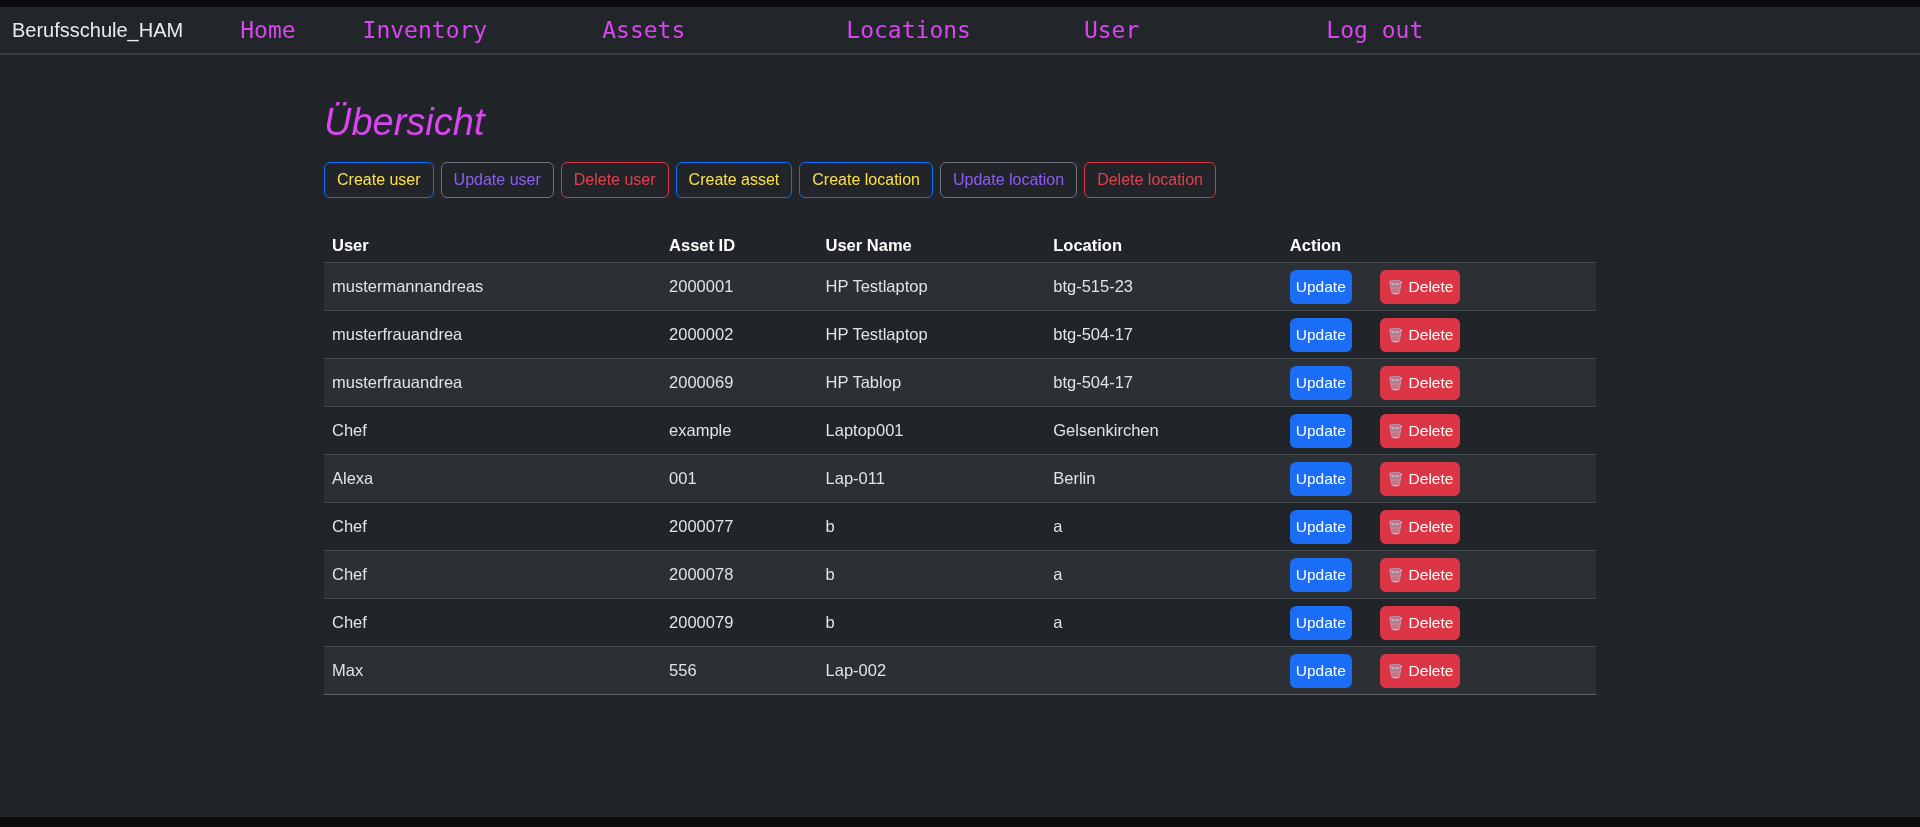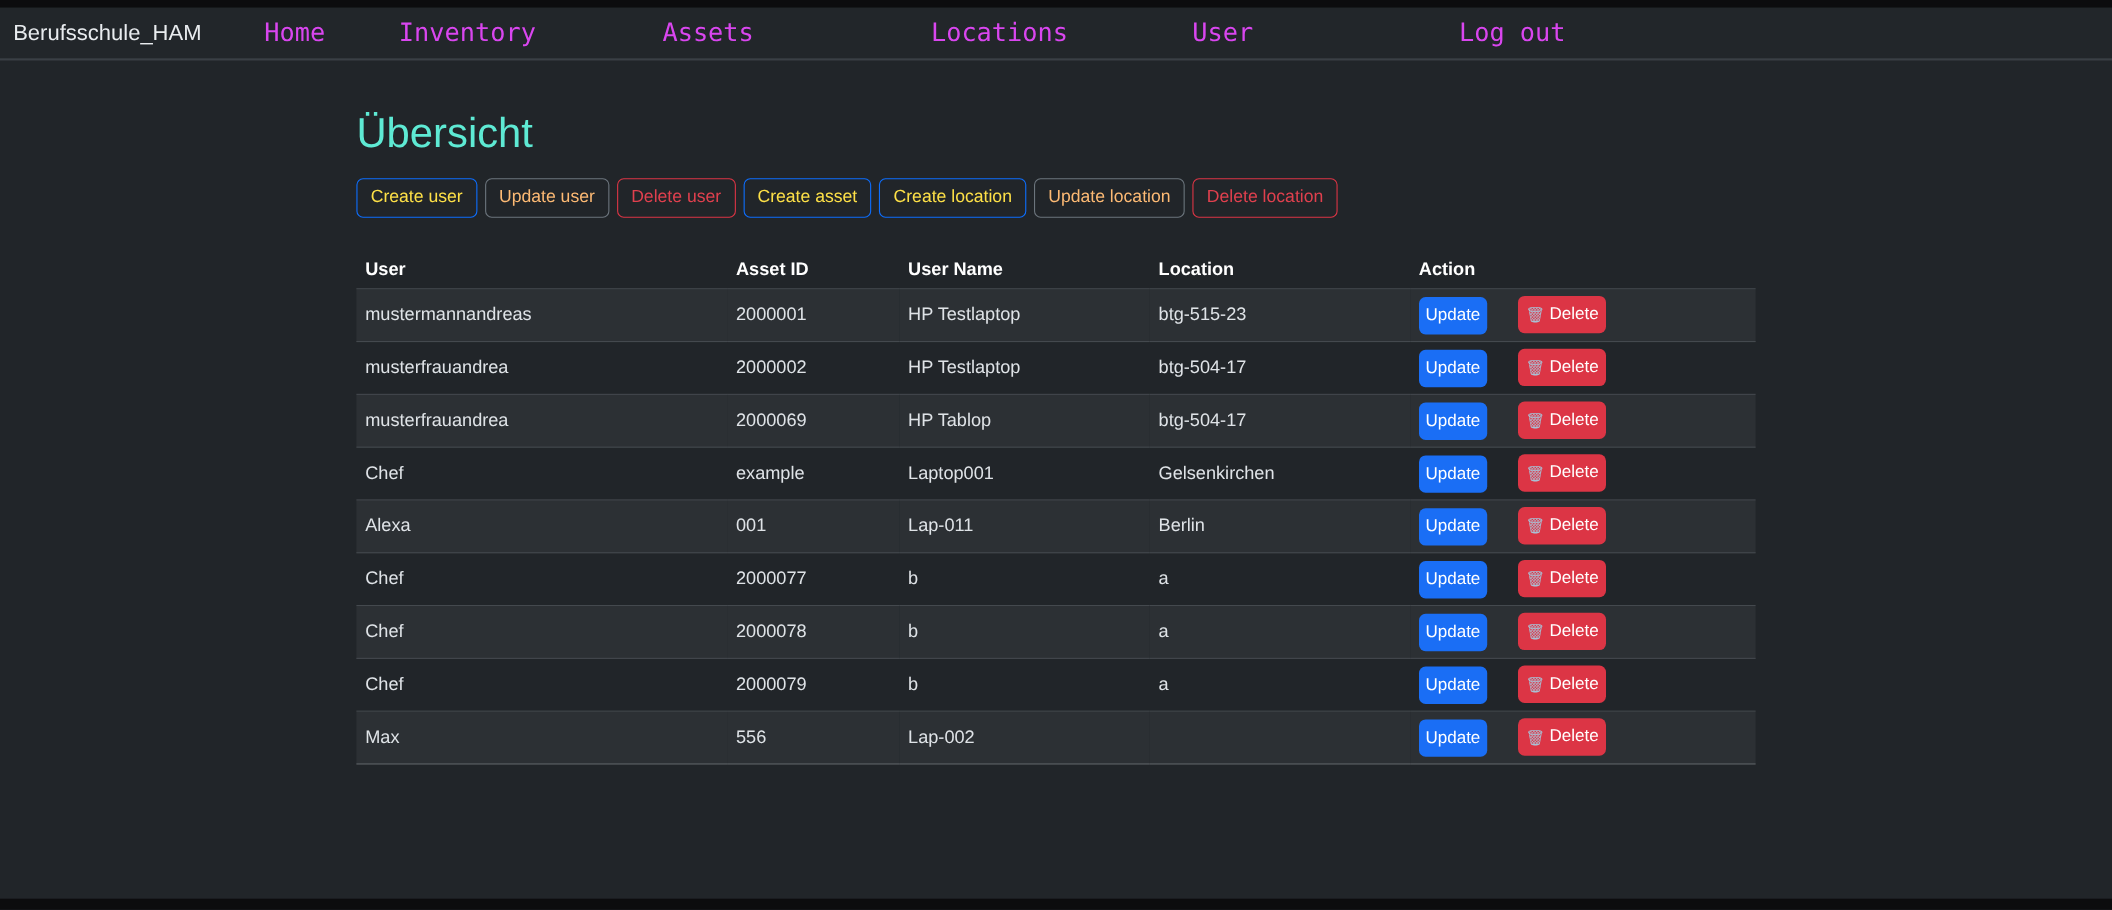--- a/index.html
+++ b/index.html
@@ -48,39 +48,40 @@
 
   
   .container {
     width: 1320px;
     margin: 0 auto;
     padding: 0 24px;
   }
   h1.page-title {
     font-size: 38px;
     font-weight: 400;
-    color: #5eead4;
+    color: #d946ef;
     margin: 46px 0 18px 0;
+    font-style: italic;
   }
 
   
   .toolbar { display: flex; gap: 7px; margin-bottom: 31px; }
   .btn {
     font-family: inherit;
     font-size: 16px;
     line-height: 1.4;
     padding: 6px 12px;
     border-radius: 6px;
     background: transparent;
     border: 1px solid;
     cursor: pointer;
     white-space: nowrap;
   }
   .btn.primary   { color: #fde047; border-color: #0d6efd; }
-  .btn.secondary { color: #fdba74; border-color: #6c757d; }
+  .btn.secondary { color: #8b5cf6; border-color: #6c757d; }
   .btn.danger    { color: #e0404e; border-color: #dc3545; }
 
   
   table.data-table {
     width: 100%;
     border-collapse: collapse;
     font-size: 16.5px;
     color: #dfe3e7;
   }
   thead th {

